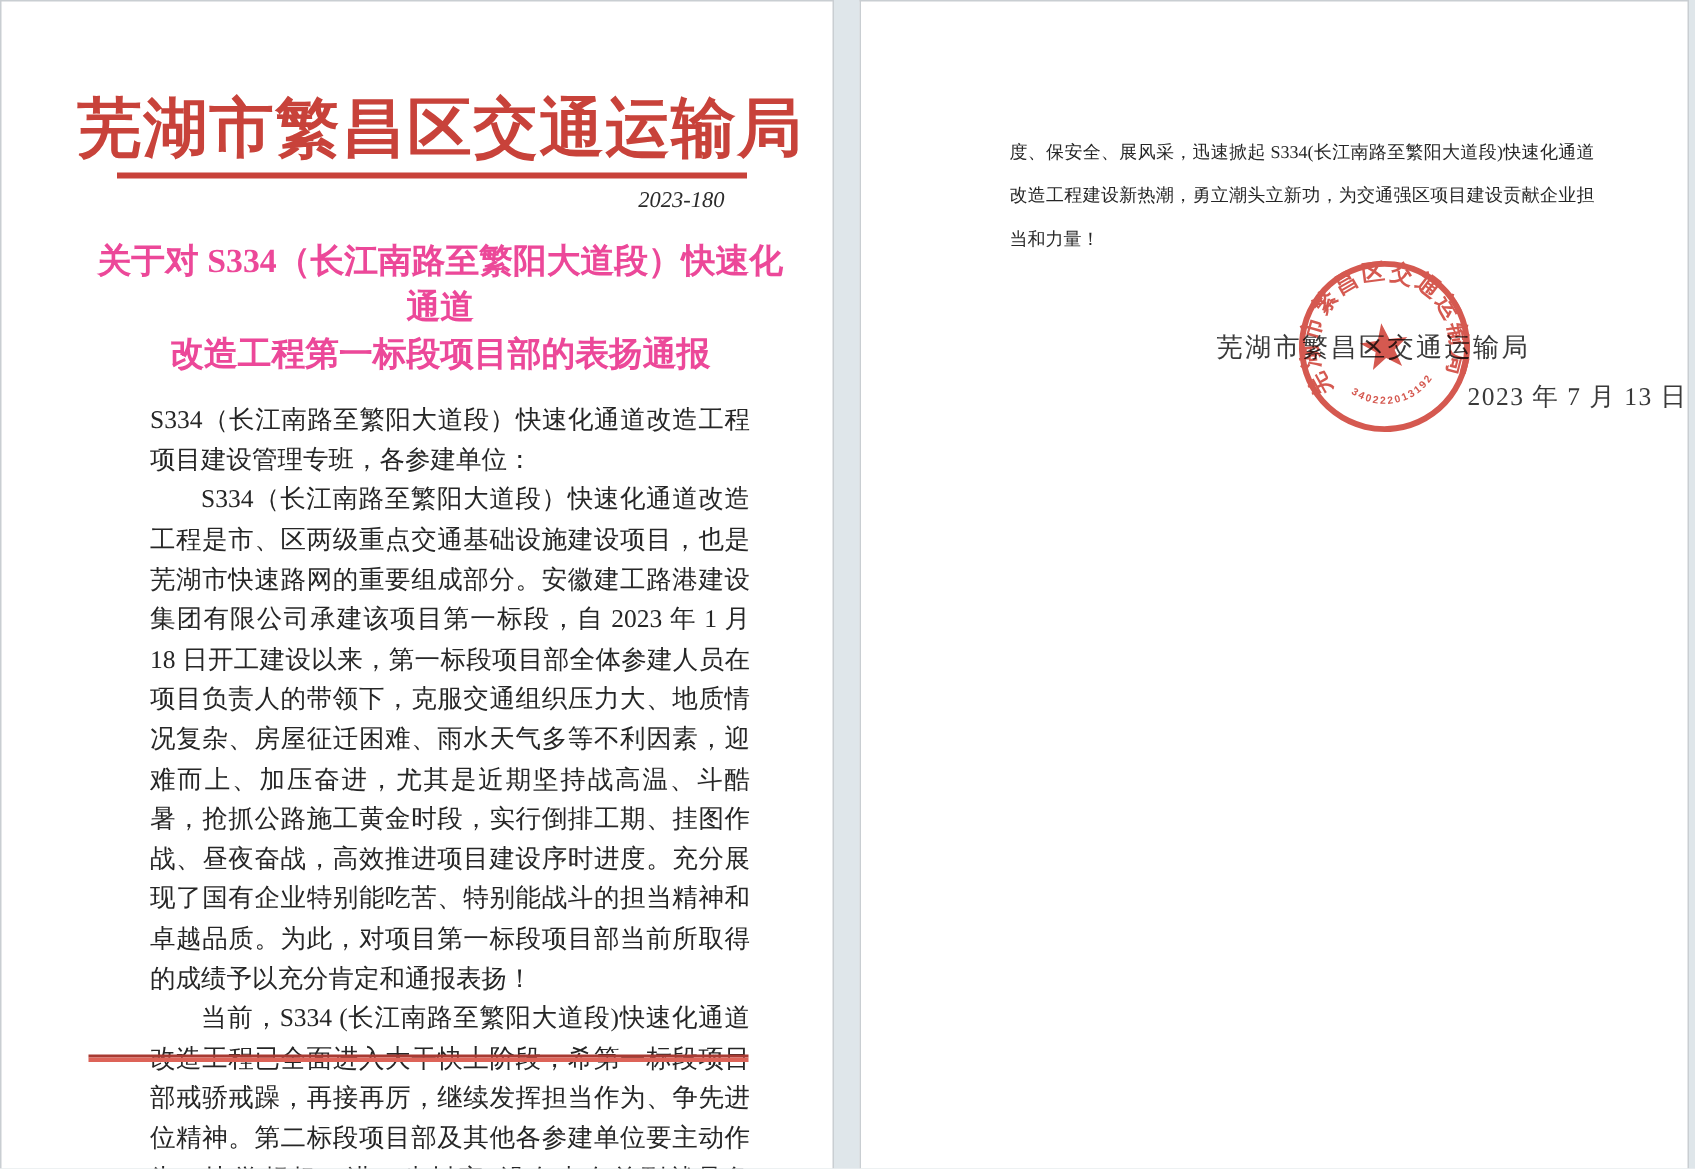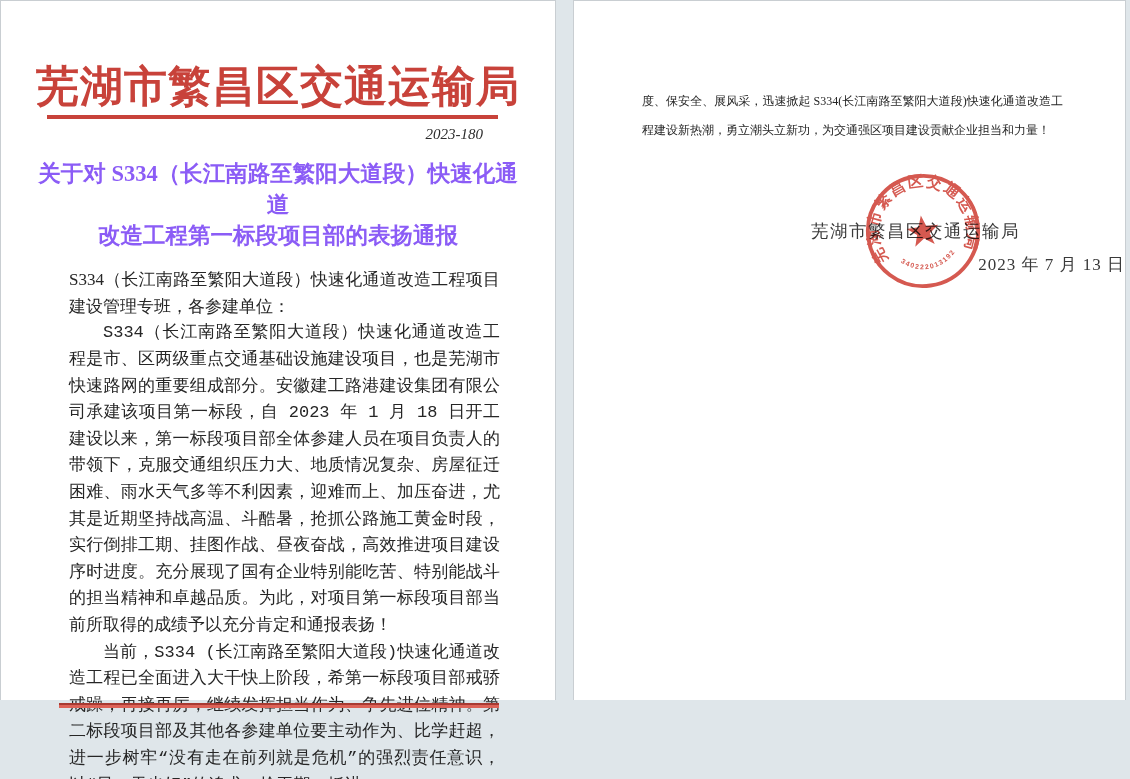--- a/index.html
+++ b/index.html
@@ -5,24 +5,25 @@
   * { box-sizing: border-box; }
   html, body { margin: 0; padding: 0; }
   body {
     width: 1130px; height: 779px;
     background: #dfe6ea;
     position: relative;
     overflow: hidden;
     font-family: "Liberation Serif", "DejaVu Serif", serif;
   }
   .page {
-    position: absolute; top: 0; height: 700px;
+    position: absolute; top: 0; height: 779px;
     background: #ffffff;
     border: 1px solid #c9ced2;
     border-bottom: none;
+    padding-left: 31px;
   }
   .page-1 { left: 0; width: 556px; }
   .page-2 { left: 573px; width: 553px; }
 
   
   .letterhead {
     margin-top: 62px;
     text-align: center;
     color: #c8423a;
     font-size: 43px;
@@ -42,32 +43,32 @@
     text-align: right;
     font-size: 15px;
     color: #2b2b2b;
     font-style: italic;
   }
   .doc-title {
     margin: 15px 28px 0 28px;
     text-align: center;
     font-size: 22.5px;
     font-weight: bold;
-    color: #8b5cf6;
+    color: #ec4899;
     line-height: 31px;
   }
   .doc-body {
     margin: 16px 55px 0 68px;
     font-size: 17px;
     line-height: 26.6px;
     text-align: justify;
     color: #262626;
   }
   .doc-body p { margin: 0; }
-  .doc-body p.indent { text-indent: 2em; font-family: Liberation Mono, monospace; }
+  .doc-body p.indent { text-indent: 2em; }
   .foot-rule {
     position: absolute;
     left: 58px; right: 56px; top: 702px;
     height: 1px;
     border-top: 2px solid #a83a32;
     border-bottom: 3px solid #dd6358;
   }
 
   
   .cont-body {

